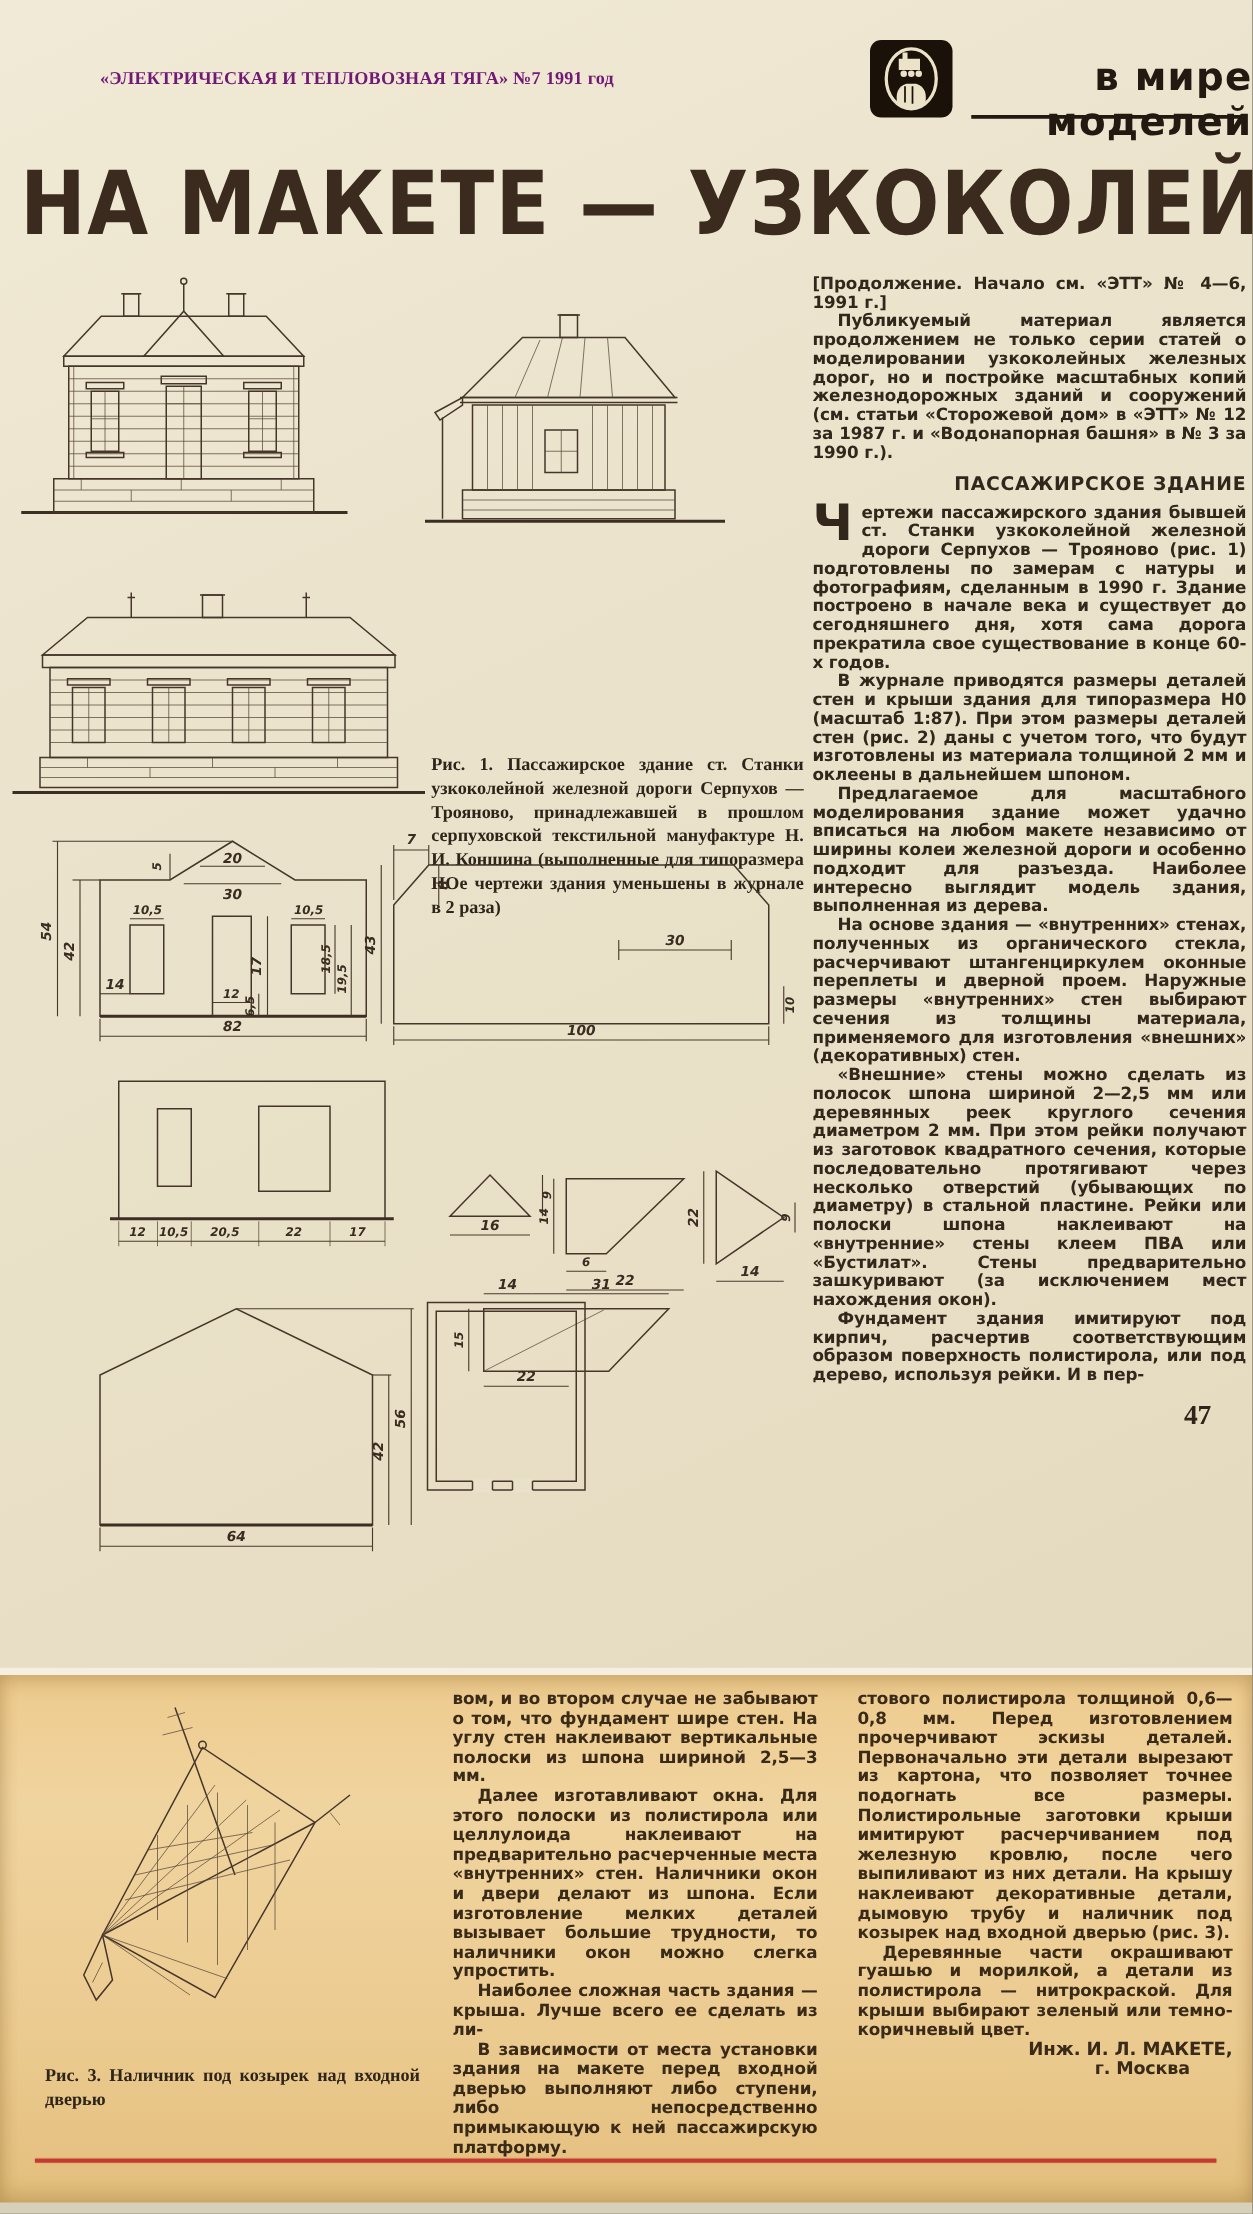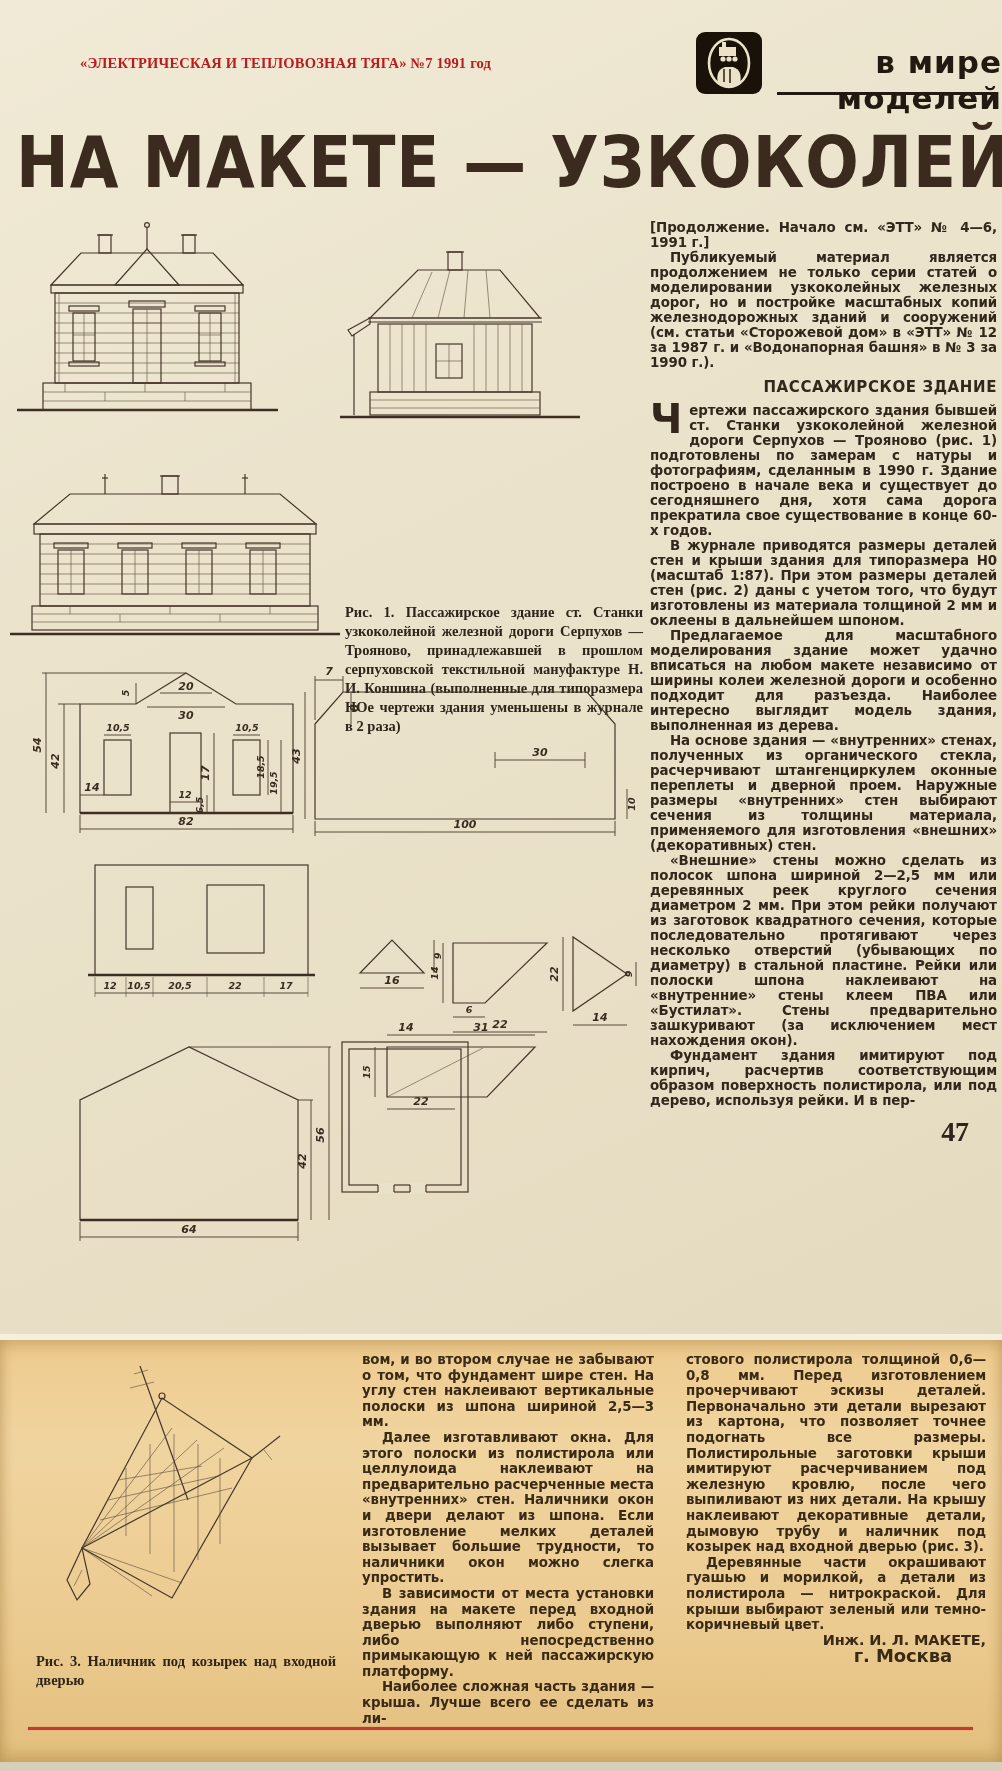--- a/index.html
+++ b/index.html
@@ -8,48 +8,48 @@
   .a{position:absolute;}
   .top-paper{left:0;top:0;width:1002px;height:1334px;
      background:linear-gradient(155deg,#f1ead6 0%,#ebe3cc 35%,#e8dfc6 70%,#e4dabf 100%);}
   .gap-strip{left:0;top:1334px;width:1002px;height:6px;background:#f4efdf;}
   .bottom-paper{left:0;top:1340px;width:1002px;height:422px;
      background:linear-gradient(180deg,#eecb8e 0%,#f0d49f 25%,#ebca8f 70%,#e3bf7d 100%);
      box-shadow:inset 0 6px 14px rgba(120,80,20,.25), inset 0 -8px 14px rgba(120,80,20,.2);}
   .foot-strip{left:0;top:1762px;width:1002px;height:9px;background:#d6cfba;}
 
   .journal-line{font-family:"Liberation Serif",serif;font-weight:bold;
-     font-size:14.5px;color:#b91c1c;letter-spacing:.2px;}
+     font-size:14.5px;color:#701a75;letter-spacing:.2px;}
   .rubric{font-size:31px;font-weight:bold;color:#221910;letter-spacing:1px;}
   .rubric-underline{height:3px;background:#221910;}
   .big-title{font-size:63px;font-weight:bold;color:#3b2b1e;white-space:nowrap;
      letter-spacing:1px;transform:scaleY(1.12);transform-origin:left top;}
 
   .col{font-weight:bold;color:#33271c;text-align:justify;
        font-size:13.4px;line-height:15px;letter-spacing:-0.1px;}
   .col p{margin:0;text-indent:20px;}
   .col p.noindent{text-indent:0;}
   .note{font-weight:bold;}
   .heading{text-align:right;text-indent:0 !important;margin:10px 0 8px 0 !important;
      font-size:15px;letter-spacing:.6px;}
   .dropcap{float:left;font-size:40px;line-height:30px;font-weight:bold;
      margin:1px 7px 0 0;color:#33271c;}
   .figcap{font-family:"Liberation Serif",serif;font-weight:bold;font-size:14.5px;
      line-height:19px;color:#2e241a;text-align:justify;}
   .fig2cap{font-family:"Liberation Serif",serif;font-weight:bold;font-size:14.5px;
      line-height:20px;margin-top:26px;text-indent:0 !important;text-align:left;}
-  .pagenum{font-family:"Liberation Serif",serif;font-weight:bold;font-size:28px;
+  .pagenum{font-family:"Liberation Serif",serif;font-weight:bold;font-size:22px;
      text-align:right;padding-right:28px;margin-top:16px;color:#2e241a;}
 
   .bcol{font-weight:bold;color:#3a2a18;text-align:justify;
         font-size:13.4px;line-height:15.6px;letter-spacing:-0.1px;}
   .bcol p{margin:0;text-indent:20px;}
   .bcol p.noindent{text-indent:0;}
   .author{ text-align:right;margin-top:16px;text-indent:0 !important;font-size:14.5px;}
-  .city{text-align:right;text-indent:0 !important;padding-right:34px;font-size:18px;}
+  .city{text-align:right;text-indent:0 !important;padding-right:34px;font-size:14px;}
   .red-line{height:3px;background:#c23a30;box-shadow:0 0 1px #c23a30;}
 
   svg{overflow:visible;}
   .ln{stroke:#46362a;stroke-width:1.2;fill:none;}
   .lnthick{stroke:#3c2e22;stroke-width:2.4;fill:none;}
   .fine{stroke:#5a4a3a;stroke-width:.6;fill:none;}
   .dim{stroke:#4a3a2c;stroke-width:.9;fill:none;}
   .dimtxt{font-family:"DejaVu Sans",sans-serif;font-style:italic;font-weight:bold;
      font-size:11px;fill:#3a2c20;text-anchor:middle;}
   .dimtxt-sm{font-size:9.5px;}
@@ -401,22 +401,22 @@
       <circle class="ln" cx="140" cy="48" r="3"></circle>
       <line class="ln" x1="230" y1="110" x2="258" y2="88"></line>
       <line class="fine" x1="242" y1="102" x2="250" y2="112"></line>
     </svg>
   </div>
   <div class="a figcap" style="left:36px;top:1652px;width:300px;">Рис. 3. Наличник под козырек над входной дверью</div>
 
   <div class="a bcol" style="left:362px;top:1352px;width:292px;">
     <p class="noindent">вом, и во втором случае не забывают о том, что фундамент шире стен. На углу стен наклеивают вертикальные полоски из шпона шириной 2,5—3 мм.</p>
     <p>Далее изготавливают окна. Для этого полоски из полистирола или целлулоида наклеивают на предварительно расчерченные места «внутренних» стен. Наличники окон и двери делают из шпона. Если изготовление мелких деталей вызывает большие трудности, то наличники окон можно слегка упростить.</p>
+    <p>Наиболее сложная часть здания — крыша. Лучше всего ее сделать из ли-</p>
     <p>В зависимости от места установки здания на макете перед входной дверью выполняют либо ступени, либо непосредственно примыкающую к ней пассажирскую платформу.</p>
-    <p>Наиболее сложная часть здания — крыша. Лучше всего ее сделать из ли-</p>
   </div>
 
   <div class="a bcol" style="left:686px;top:1352px;width:300px;">
     <p class="noindent">стового полистирола толщиной 0,6— 0,8 мм. Перед изготовлением прочерчивают эскизы деталей. Первоначально эти детали вырезают из картона, что позволяет точнее подогнать все размеры. Полистирольные заготовки крыши имитируют расчерчиванием под железную кровлю, после чего выпиливают из них детали. На крышу наклеивают декоративные детали, дымовую трубу и наличник под козырек над входной дверью (рис. 3).</p>
     <p>Деревянные части окрашивают гуашью и морилкой, а детали из полистирола — нитрокраской. Для крыши выбирают зеленый или темно-коричневый цвет.</p>
     <p class="author">Инж. И. Л. МАКЕТЕ,</p>
     <p class="city">г. Москва</p>
   </div>
 
   <div class="a red-line" style="left:28px;top:1727px;width:945px;"></div>

